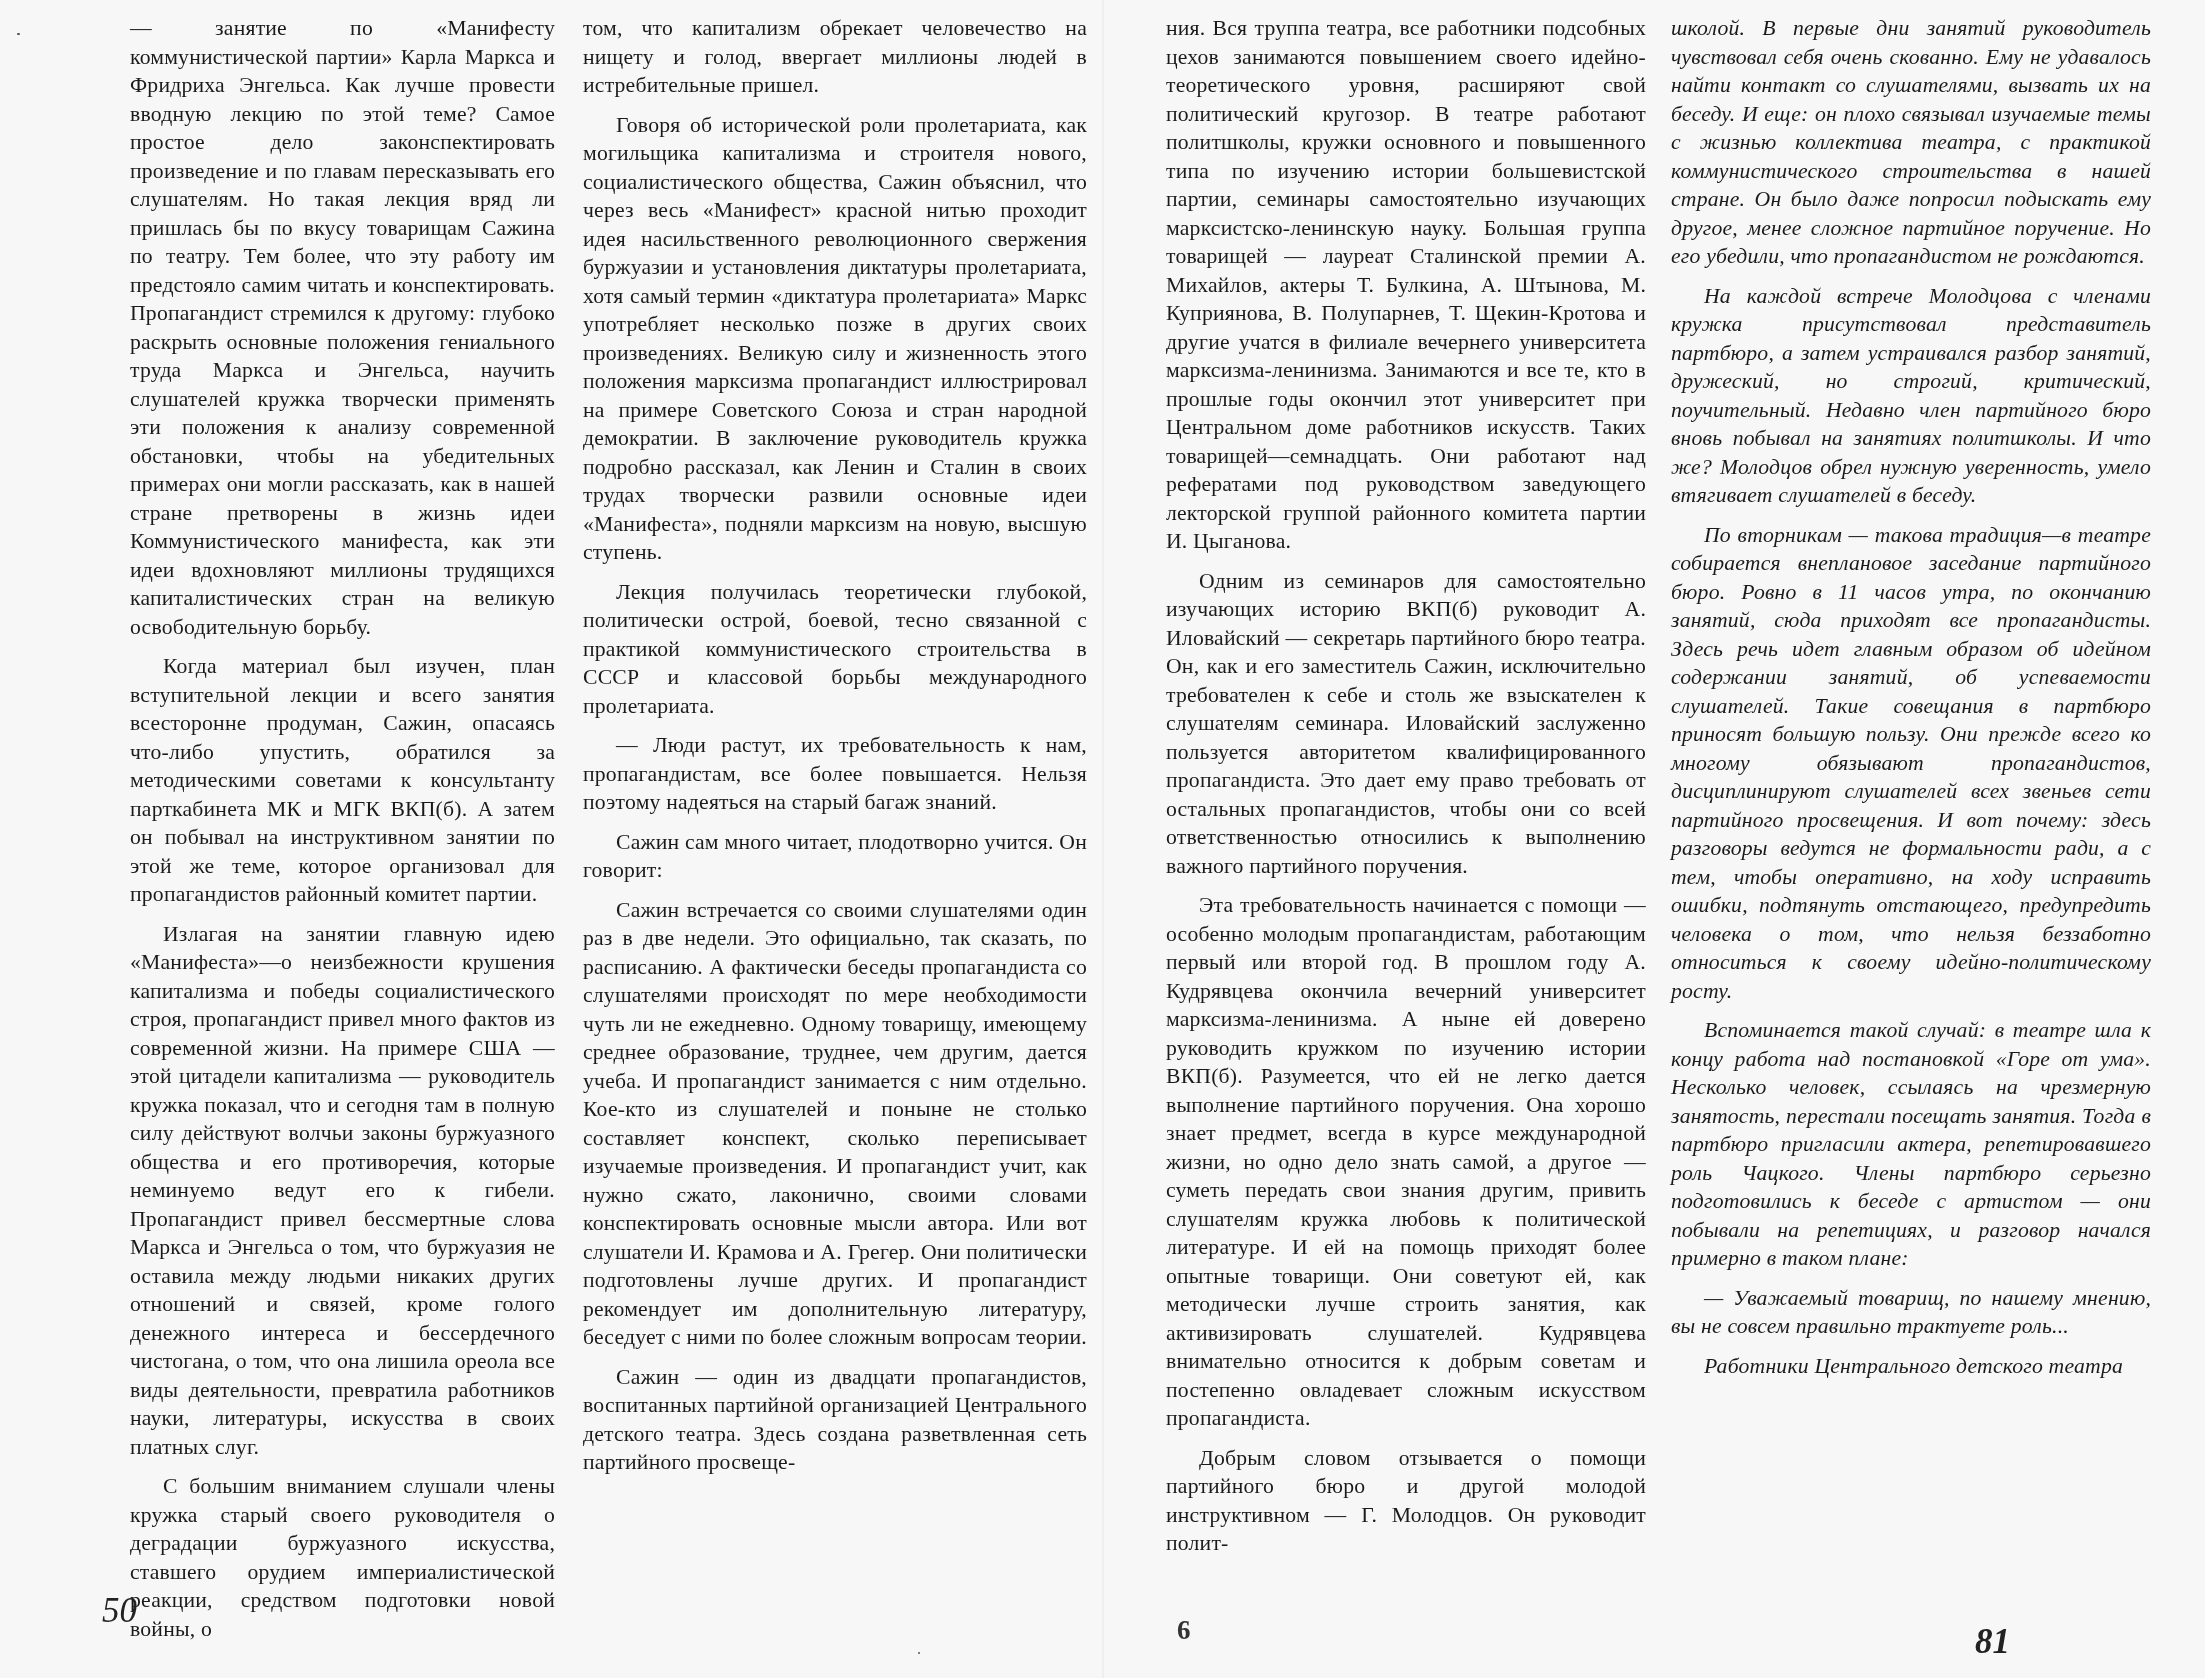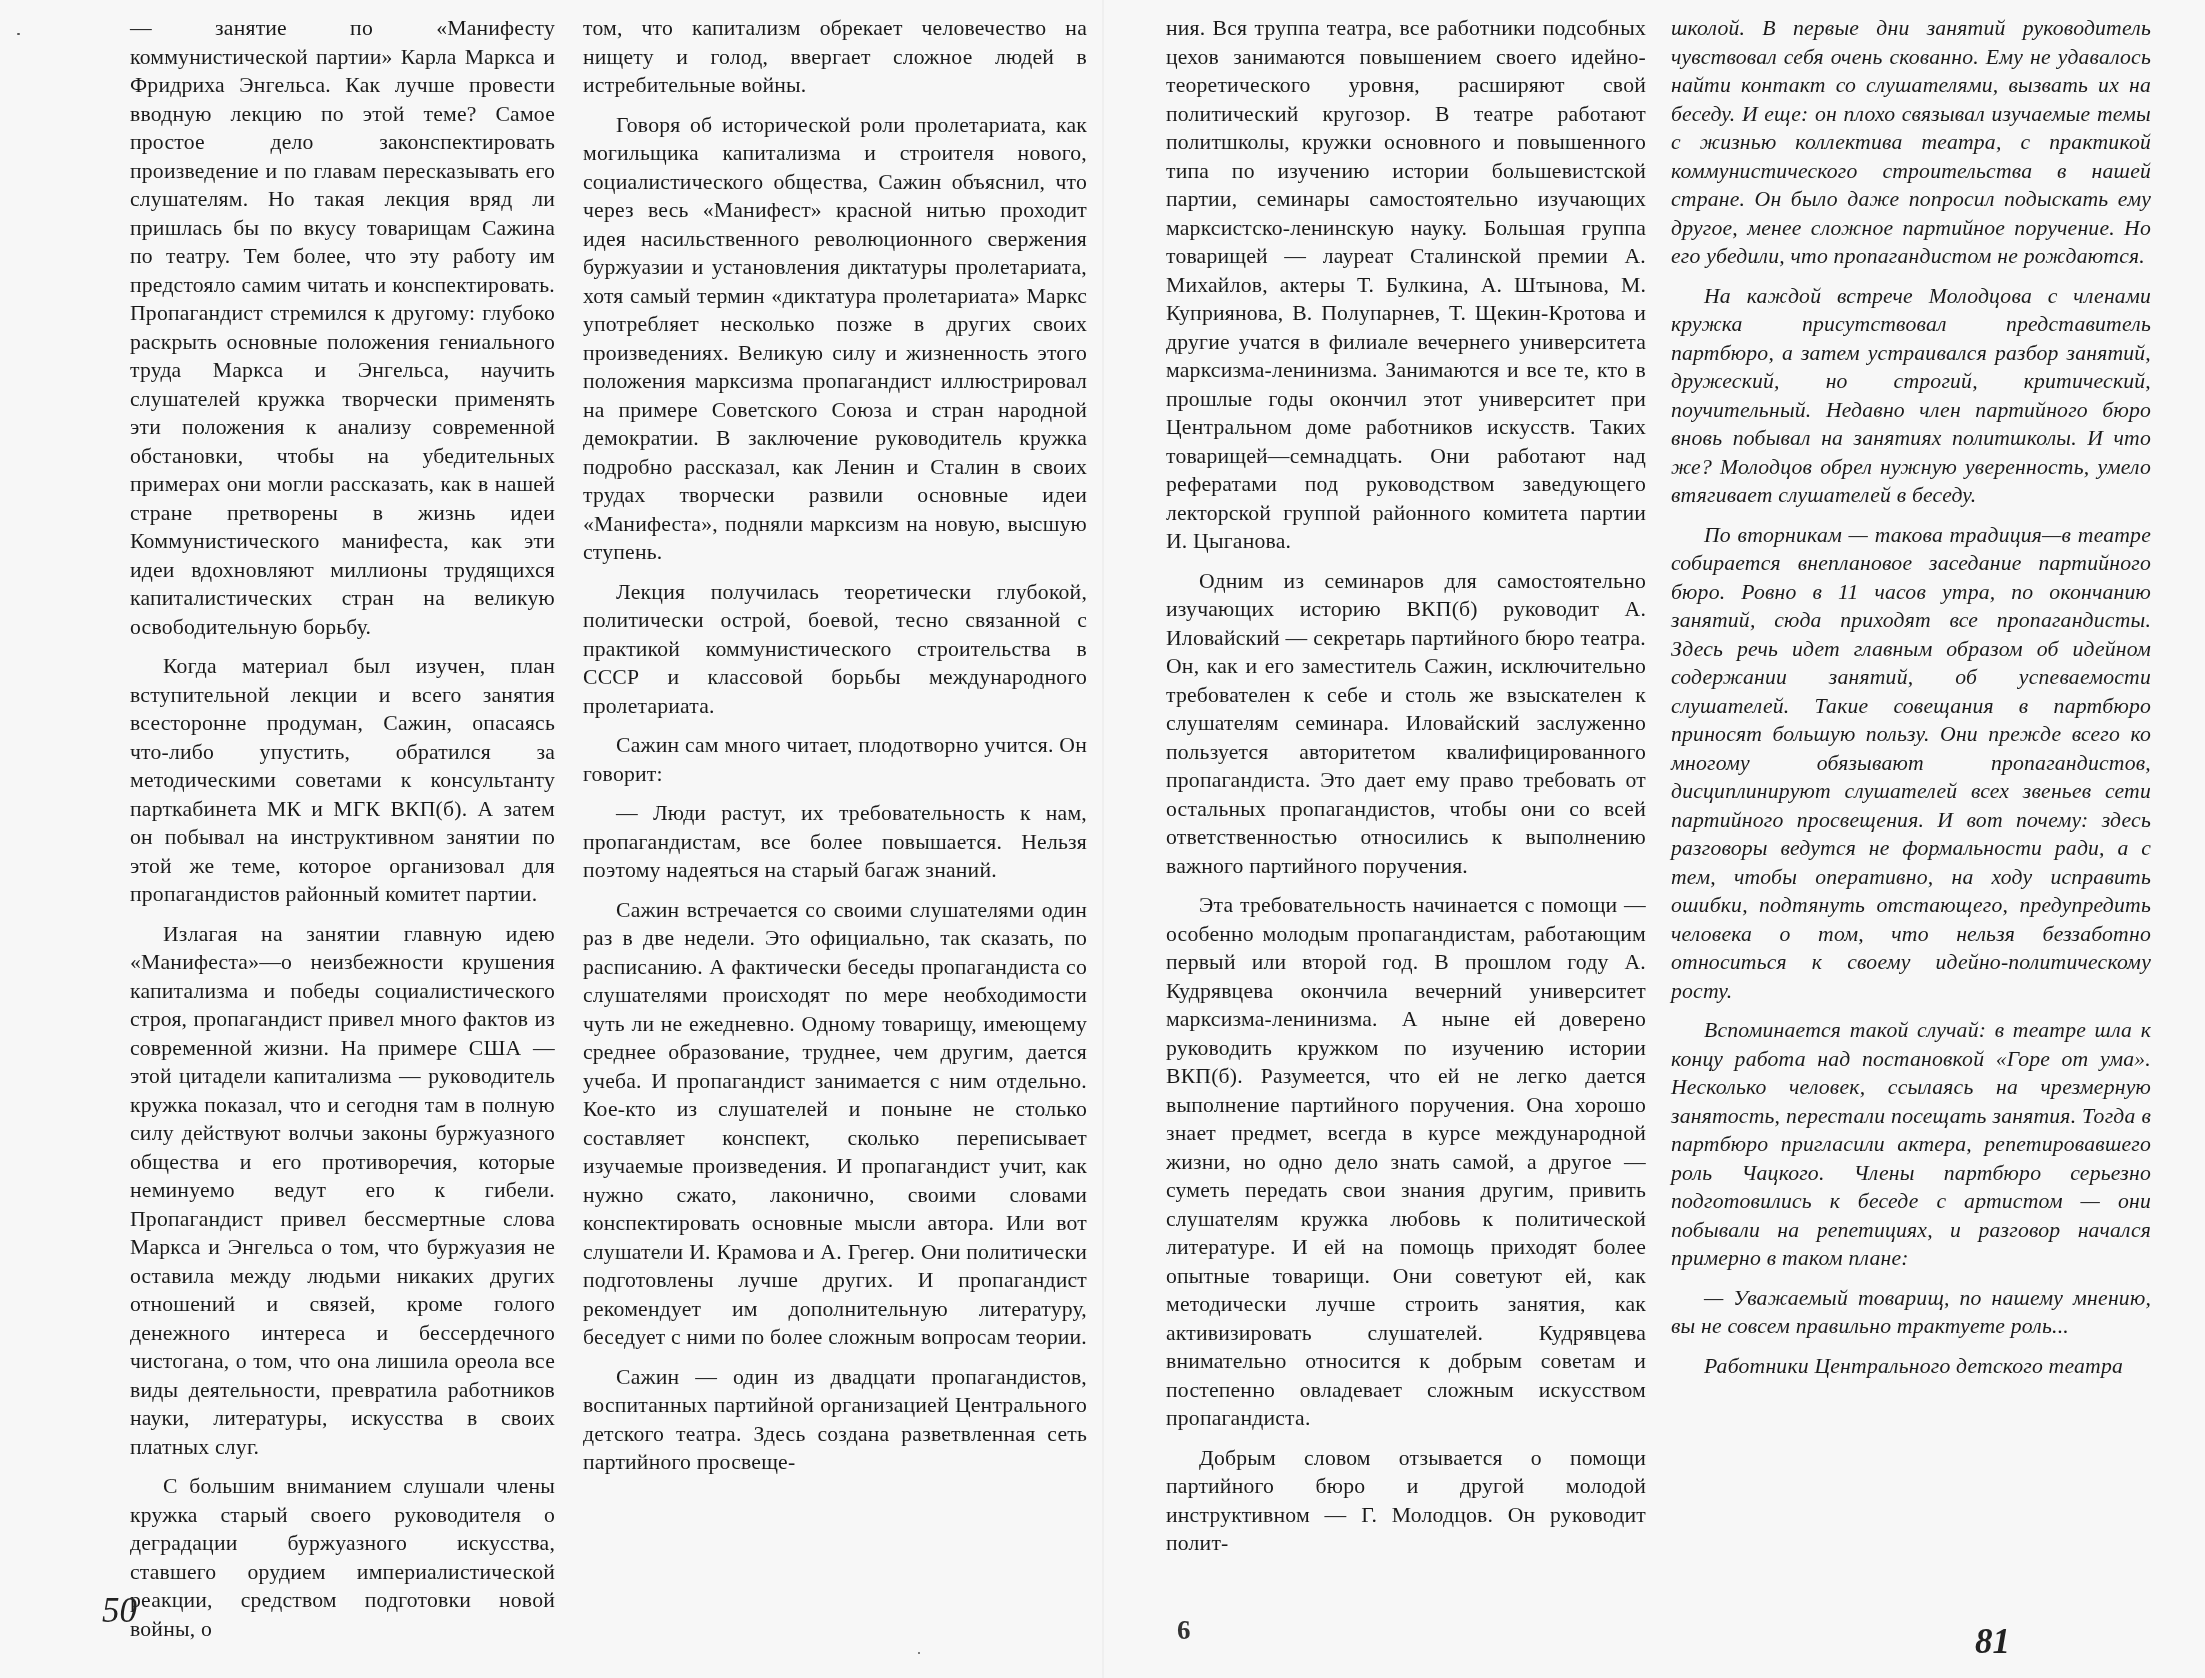--- a/index.html
+++ b/index.html
@@ -38,25 +38,25 @@
 
 <div class="spread">
   <div class="page page-left">
     <div class="col" id="col1">
       <p class="cont">— занятие по «Манифесту коммунистической партии» Карла Маркса и Фридриха Энгельса. Как лучше провести вводную лекцию по этой теме? Самое простое дело законспектировать произведение и по главам пересказывать его слушателям. Но такая лекция вряд ли пришлась бы по вкусу товарищам Сажина по театру. Тем более, что эту работу им предстояло самим читать и конспектировать. Пропагандист стремился к другому: глубоко раскрыть основные положения гениального труда Маркса и Энгельса, научить слушателей кружка творчески применять эти положения к анализу современной обстановки, чтобы на убедительных примерах они могли рассказать, как в нашей стране претворены в жизнь идеи Коммунистического манифеста, как эти идеи вдохновляют миллионы трудящихся капиталистических стран на великую освободительную борьбу.</p>
       <p>Когда материал был изучен, план вступительной лекции и всего занятия всесторонне продуман, Сажин, опасаясь что-либо упустить, обратился за методическими советами к консультанту парткабинета МК и МГК ВКП(б). А затем он побывал на инструктивном занятии по этой же теме, которое организовал для пропагандистов районный комитет партии.</p>
       <p>Излагая на занятии главную идею «Манифеста»—о неизбежности крушения капитализма и победы социалистического строя, пропагандист привел много фактов из современной жизни. На примере США — этой цитадели капитализма — руководитель кружка показал, что и сегодня там в полную силу действуют волчьи законы буржуазного общества и его противоречия, которые неминуемо ведут его к гибели. Пропагандист привел бессмертные слова Маркса и Энгельса о том, что буржуазия не оставила между людьми никаких других отношений и связей, кроме голого денежного интереса и бессердечного чистогана, о том, что она лишила ореола все виды деятельности, превратила работников науки, литературы, искусства в своих платных слуг.</p>
       <p>С большим вниманием слушали члены кружка старый своего руководителя о деградации буржуазного искусства, ставшего орудием империалистической реакции, средством подготовки новой войны, о</p>
     </div>
     <div class="col" id="col2">
-      <p class="cont">том, что капитализм обрекает человечество на нищету и голод, ввергает сложное людей в истребительные войны.</p>
+      <p class="cont">том, что капитализм обрекает человечество на нищету и голод, ввергает миллионы людей в истребительные пришел.</p>
       <p>Говоря об исторической роли пролетариата, как могильщика капитализма и строителя нового, социалистического общества, Сажин объяснил, что через весь «Манифест» красной нитью проходит идея насильственного революционного свержения буржуазии и установления диктатуры пролетариата, хотя самый термин «диктатура пролетариата» Маркс употребляет несколько позже в других своих произведениях. Великую силу и жизненность этого положения марксизма пропагандист иллюстрировал на примере Советского Союза и стран народной демократии. В заключение руководитель кружка подробно рассказал, как Ленин и Сталин в своих трудах творчески развили основные идеи «Манифеста», подняли марксизм на новую, высшую ступень.</p>
       <p>Лекция получилась теоретически глубокой, политически острой, боевой, тесно связанной с практикой коммунистического строительства в СССР и классовой борьбы международного пролетариата.</p>
+      <p>— Люди растут, их требовательность к нам, пропагандистам, все более повышается. Нельзя поэтому надеяться на старый багаж знаний.</p>
       <p>Сажин сам много читает, плодотворно учится. Он говорит:</p>
-      <p>— Люди растут, их требовательность к нам, пропагандистам, все более повышается. Нельзя поэтому надеяться на старый багаж знаний.</p>
       <p>Сажин встречается со своими слушателями один раз в две недели. Это официально, так сказать, по расписанию. А фактически беседы пропагандиста со слушателями происходят по мере необходимости чуть ли не ежедневно. Одному товарищу, имеющему среднее образование, труднее, чем другим, дается учеба. И пропагандист занимается с ним отдельно. Кое-кто из слушателей и поныне не столько составляет конспект, сколько переписывает изучаемые произведения. И пропагандист учит, как нужно сжато, лаконично, своими словами конспектировать основные мысли автора. Или вот слушатели И. Крамова и А. Грегер. Они политически подготовлены лучше других. И пропагандист рекомендует им дополнительную литературу, беседует с ними по более сложным вопросам теории.</p>
       <p>Сажин — один из двадцати пропагандистов, воспитанных партийной организацией Центрального детского театра. Здесь создана разветвленная сеть партийного просвеще-</p>
     </div>
     <div class="pagenum" id="pn-left">50</div>
   </div>
 
   <div class="gutter"></div>
 
   <div class="page-right-wrap">
     <div class="col" id="col3">

